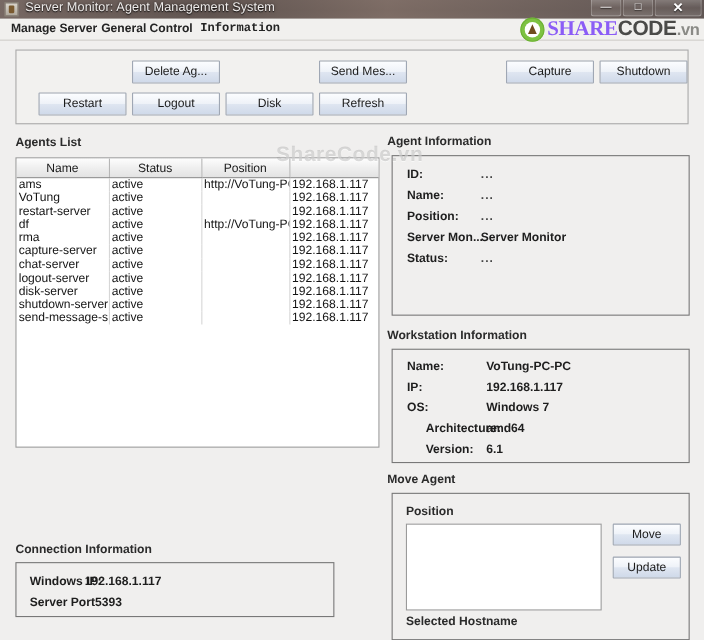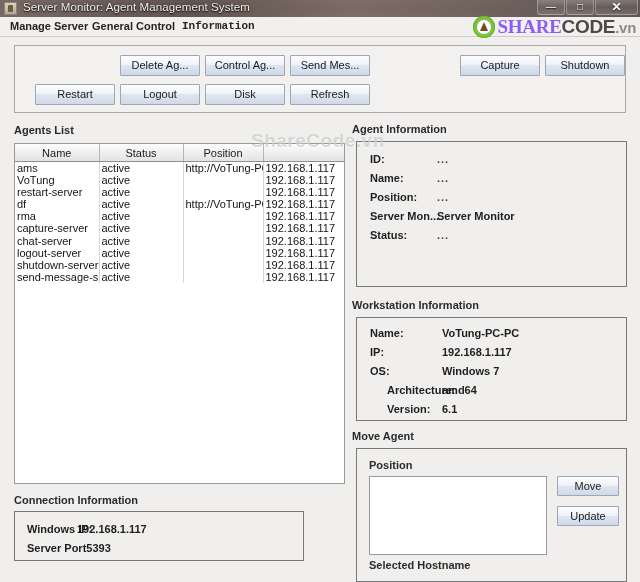--- a/index.html
+++ b/index.html
@@ -176,21 +176,21 @@
     font-size: 11px;
     font-weight: bold;
     color: #2b2b2b;
     white-space: nowrap;
   }
 
   
   .tablewrap {
     position: absolute;
     left: 14px; top: 143px;
-    width: 331px; height: 341px;
+    width: 331px; height: 264px;
     background: #ffffff;
     border: 1px solid #9a9a9a;
     box-sizing: border-box;
     overflow: hidden;
   }
   table.agents {
     border-collapse: collapse;
     width: 100%;
     table-layout: fixed;
     font-size: 11px;
@@ -293,21 +293,20 @@
 
   <div class="logo">
     <div class="logo-mark"></div>
     <div class="logo-text">
       <span class="logo-share">SHARE</span><span class="logo-code">CODE</span><span class="logo-vn">.vn</span>
     </div>
   </div>
 
   <div class="toolbar">
     <button class="btn" style="left:105px;top:9px;width:80px;">Delete Ag...</button>
-    <button class="btn" style="left:190px;top:9px;width:80px;">Control Ag...</button>
     <button class="btn" style="left:275px;top:9px;width:80px;">Send Mes...</button>
     <button class="btn" style="left:445px;top:9px;width:80px;">Capture</button>
     <button class="btn" style="left:20px;top:38px;width:80px;">Restart</button>
     <button class="btn" style="left:530px;top:9px;width:80px;">Shutdown</button>
     <button class="btn" style="left:105px;top:38px;width:80px;">Logout</button>
     <button class="btn" style="left:190px;top:38px;width:80px;">Disk</button>
     <button class="btn" style="left:275px;top:38px;width:80px;">Refresh</button>
   </div>
 
   <div class="seclabel" style="left:14px; top:124px;">Agents List</div>
@@ -371,20 +370,26 @@
             <td></td>
             <td>192.168.1.117</td>
           </tr>
           <tr>
             <td>logout-server</td>
             <td>active</td>
             <td></td>
             <td>192.168.1.117</td>
           </tr>
           <tr>
+            <td>disk-server</td>
+            <td>active</td>
+            <td></td>
+            <td>192.168.1.117</td>
+          </tr>
+          <tr>
             <td>shutdown-server</td>
             <td>active</td>
             <td></td>
             <td>192.168.1.117</td>
           </tr>
           <tr>
             <td>send-message-s...</td>
             <td>active</td>
             <td></td>
             <td>192.168.1.117</td>

